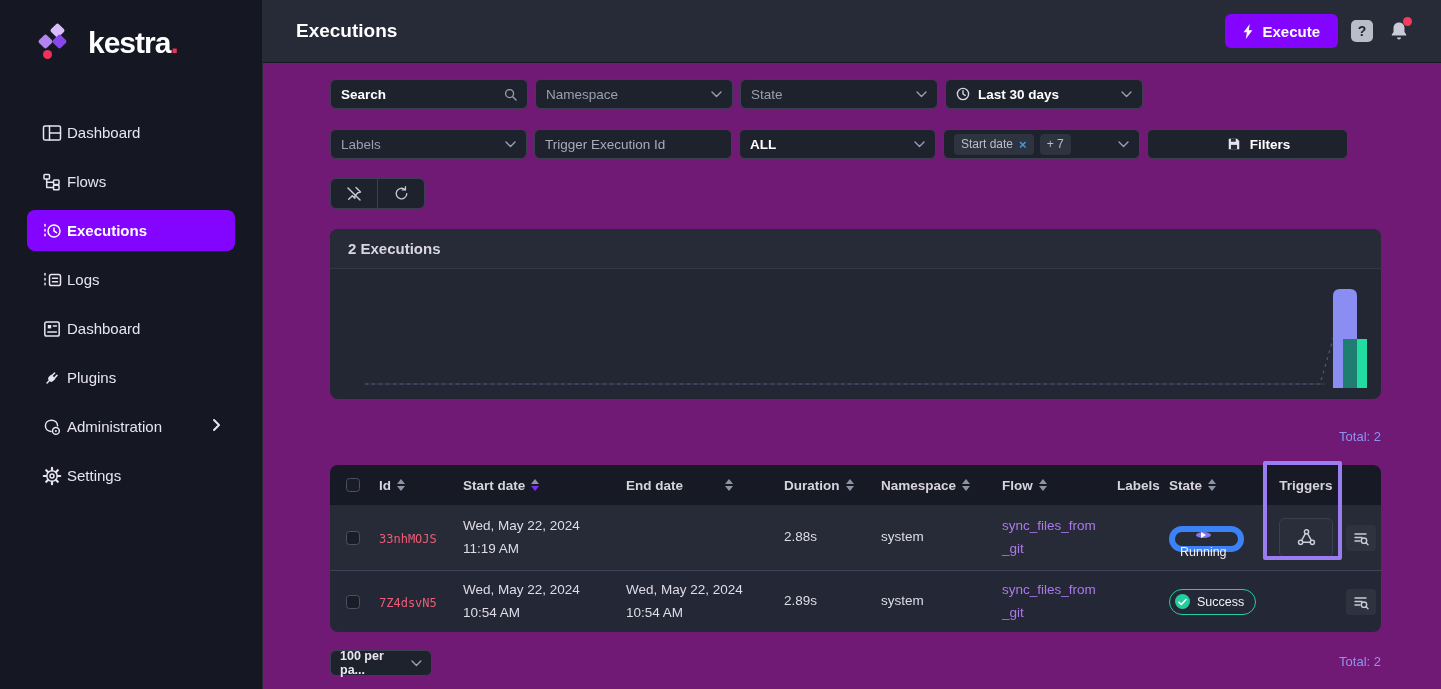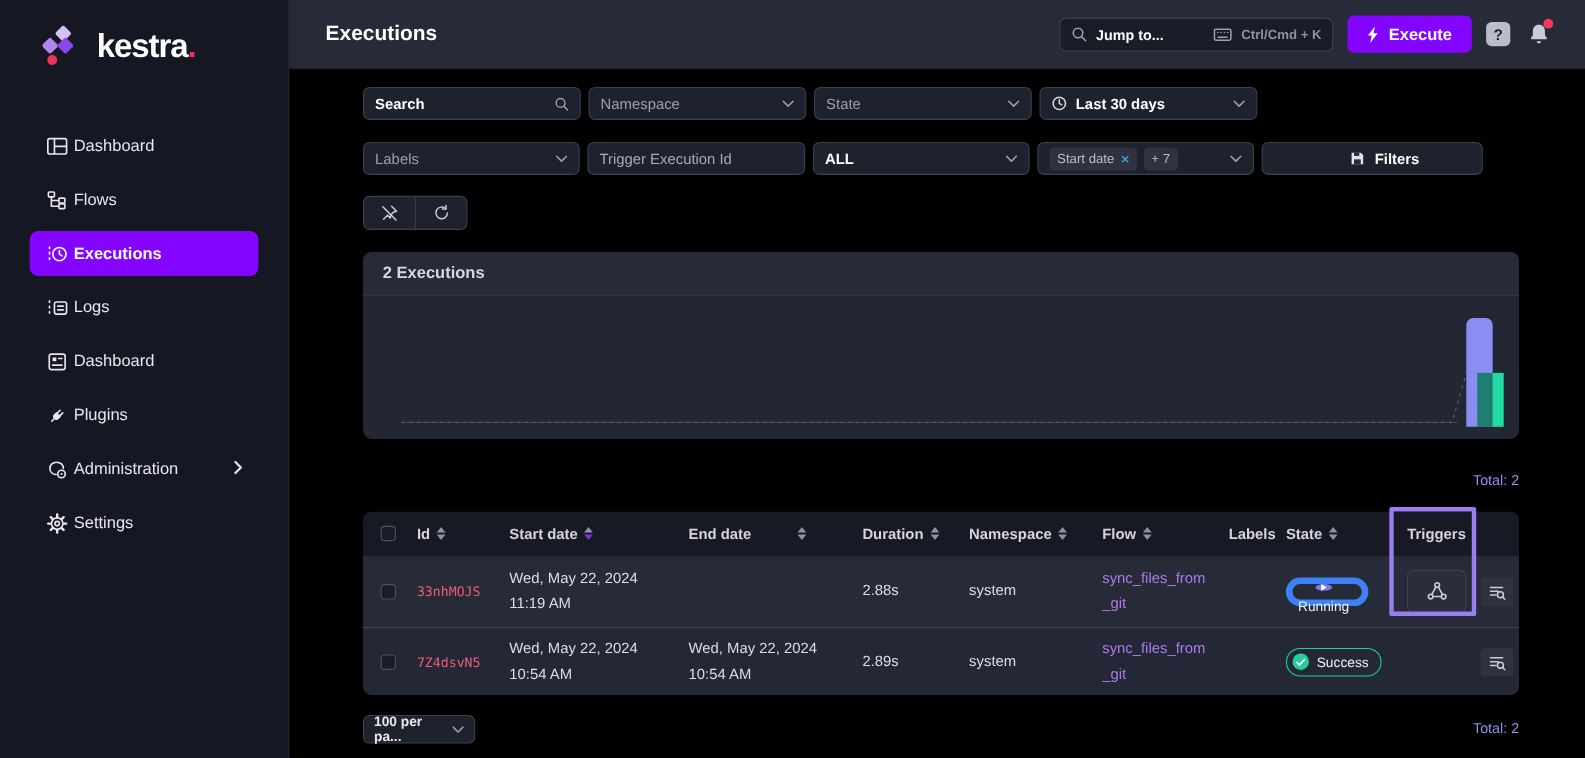--- a/index.html
+++ b/index.html
@@ -41,21 +41,21 @@
   .jump-box input::placeholder { color:#FFFFFF; font-weight:600; }
   .shortcut { color:#8B92A3; font-size:12px; font-weight:600; white-space:nowrap; }
   .execute-btn { height:34px; padding:0 18px; background:#8405FF; border:none; border-radius:6px;
     color:#FFF; font-size:15px; font-weight:700; display:flex; align-items:center; gap:9px; cursor:pointer;
     font-family:inherit; }
   .help-btn { width:22px; height:22px; border-radius:5px; background:#B9BDC7; color:#1E212B;
     font-size:14px; font-weight:700; display:flex; align-items:center; justify-content:center; cursor:pointer; border:none; }
   .bell-wrap { position:relative; width:26px; height:26px; display:flex; align-items:center; justify-content:center; cursor:pointer; }
   .bell-dot { position:absolute; right:0; top:-1px; width:9px; height:9px; border-radius:50%; background:#F43B5B; }
 
-  .content { flex:1; background:#000000; padding:16px 60px 0 67px; position:relative; }
+  .content { flex:1; background:#701a75; padding:16px 60px 0 67px; position:relative; }
 
   
   .filters { display:flex; gap:7px; width:1018px; }
   .filters + .filters { margin-top:20px; }
   .ctl { width:198px; height:30px; background:#1E222C; border:1px solid #3A4050; border-radius:6px;
     display:flex; align-items:center; padding:0 10px; font-size:13.5px; color:#9AA0B1; cursor:pointer; }
   .ctl input { flex:1; min-width:0; background:transparent; border:none; outline:none;
     color:#EDEBF3; font-size:13.5px; font-family:inherit; }
   .ctl input::placeholder { color:#8F95A6; }
   .ctl input.ph-bright::placeholder { color:#FFFFFF; font-weight:700; }
@@ -254,32 +254,20 @@
         <span>Settings</span>
       </div>
     </nav>
   </aside>
 
   <div class="main">
 
     <header class="topbar">
       <h1 class="page-title">Executions</h1>
       <div class="topbar-right">
-        <div class="jump-box">
-          <svg width="14" height="14" viewBox="0 0 14 14" class="uisvg">
-              <circle cx="6" cy="6" r="4.3"></circle>
-              <path d="M9.4 9.4L13 13"></path>
-            </svg>
-          <input type="text" placeholder="Jump to..." style="">
-          <svg width="17" height="13" viewBox="0 0 17 13" class="uisvg" style="margin-left:auto">
-              <rect x="1" y="1.5" width="15" height="10" rx="1.5"></rect>
-              <path d="M4.5 8.8h8M4 4.6h.1M7 4.6h.1M10 4.6h.1M13 4.6h.1"></path>
-            </svg>
-          <span class="shortcut">Ctrl/Cmd + K</span>
-        </div>
         <button class="execute-btn">
           <svg width="10" height="15" viewBox="0 0 10 15">
               <path d="M6.8 0L0.6 8.2h3.3L2.8 15l6.6-8.8H5.8z" fill="#FFFFFF"></path>
             </svg>
           <span>Execute</span>
         </button>
         <button class="help-btn">
             <span>?</span>
           </button>
         <div class="bell-wrap">

